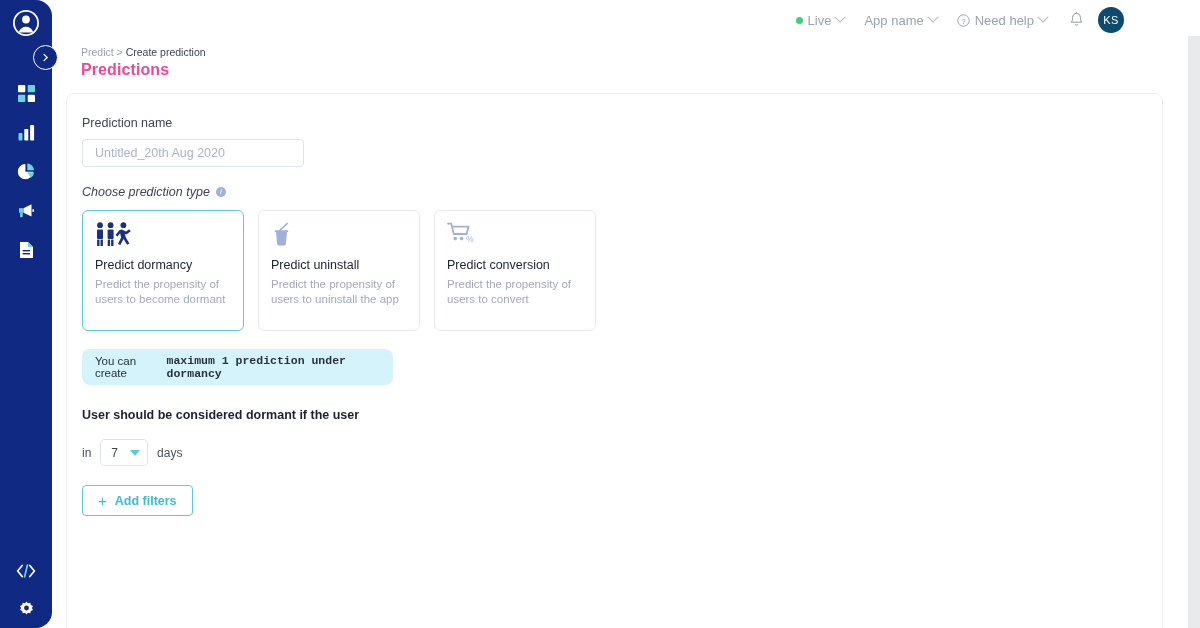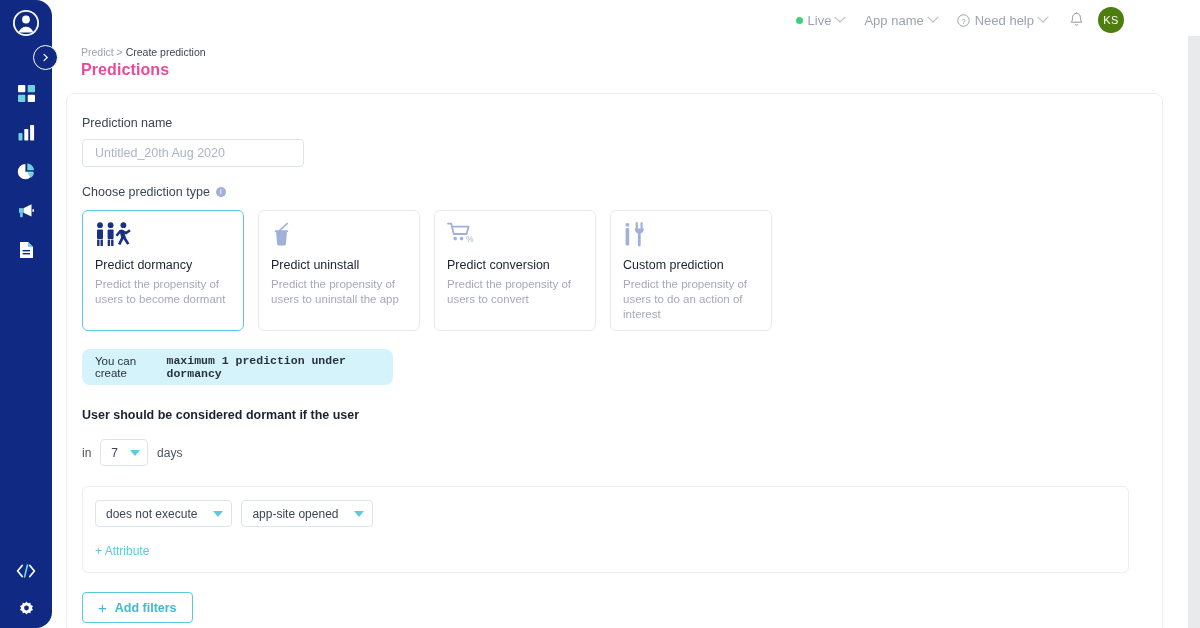--- a/index.html
+++ b/index.html
@@ -71,21 +71,21 @@
   .chev {
     display: inline-block; width: 8px; height: 8px;
     border-right: 1.4px solid #b4bcc5;
     border-bottom: 1.4px solid #b4bcc5;
     transform: rotate(45deg) translate(-2px,-2px);
   }
   .bell-btn { margin-left: 22px; cursor: pointer; display:flex; align-items:center; }
   .avatar {
     margin-left: 14px;
     width: 26px; height: 26px; border-radius: 50%;
-    background: #4d7c0f;
+    background: #0c4a6e;
     color: #ffffff; font-size: 11px; font-weight: 500;
     display: flex; align-items: center; justify-content: center;
     cursor: pointer; letter-spacing: .3px;
   }
 
   
   .header-card {
     position: absolute; left: 66px; top: 40px;
     width: 1097px; height: 45px;
     background: #ffffff;
@@ -117,20 +117,21 @@
     padding: 0 12px;
     font-family: "Liberation Sans", sans-serif;
     font-size: 12.5px; color: #3b4656;
     background: #ffffff; outline: none;
   }
   .name-input::placeholder { color: #a9b4c4; }
 
   .choose-row {
     display: flex; align-items: center; gap: 6px;
     margin-top: 18px;
+    font-style: italic;
   }
   .choose-row .lbl { font-size: 12.5px; color: #3b4656; }
   .info-dot {
     width: 10px; height: 10px; border-radius: 50%;
     background: #9fb1d8;
     display: inline-flex; align-items: center; justify-content: center;
     color: #fff; font-size: 8px; line-height: 1;
   }
 
   
@@ -396,64 +397,39 @@
             <path d="M6 4.6h15.6l-2 7.4" fill="none" stroke="#9FB1D8" stroke-width="1.8" stroke-linecap="round" stroke-linejoin="round"></path>
             <circle cx="8.2" cy="16.6" r="1.8" fill="#9FB1D8"></circle>
             <circle cx="14.6" cy="16.6" r="1.8" fill="#9FB1D8"></circle>
             <text x="19" y="20" font-size="8.5" fill="#9FB1D8" font-family="Liberation Sans, sans-serif">%</text>
           </svg>
         </div>
         <div class="t-title">Predict conversion</div>
         <div class="t-desc">Predict the propensity of users to convert</div>
       </div>
 
-      <div class="tcard">
-        <div class="ic">
-          <svg width="26" height="26" viewBox="0 0 26 26">
-            <rect x="2.6" y="1.2" width="3.6" height="3.4" rx="0.6" fill="#9FB1D8"></rect>
-            <rect x="2.6" y="6" width="3.6" height="17.6" rx="1.4" fill="#9FB1D8"></rect>
-            <path d="M13.8 1.2v5.5M18.6 1.2v5.5" stroke="#9FB1D8" stroke-width="2.2" stroke-linecap="round"></path>
-            <path d="M11.8 6.6h9c0 3-1.6 4.6-3.1 5v11.4a1.4 1.4 0 0 1-2.8 0V11.6c-1.5-.4-3.1-2-3.1-5z" fill="#9FB1D8"></path>
-          </svg>
-        </div>
-        <div class="t-title">Custom prediction</div>
-        <div class="t-desc">Predict the propensity of users to do an action of interest</div>
-      </div>
 
     </div>
 
     <div class="banner">
       <span>You can create </span>
         <b>maximum 1 prediction under dormancy</b>
     </div>
 
     <div class="dormant-q">User should be considered dormant if the user</div>
 
     <div class="days-row">
       <span class="w">in</span>
       <span class="sel">
         <span>7</span>
         <span class="caret"></span>
       </span>
       <span class="w">days</span>
     </div>
 
-    <div class="filter-panel">
-      <div class="cond-row">
-        <span class="cond-sel">
-          <span>does not execute</span>
-          <span class="caret"></span>
-        </span>
-        <span class="cond-sel">
-          <span>app-site opened</span>
-          <span class="caret"></span>
-        </span>
-      </div>
-      <div class="attr-link">+ Attribute</div>
-    </div>
 
     <button class="add-filters">
       <span class="plus-g">+</span>
       <span>Add filters</span>
     </button>
 
     
 
   </div>
 

